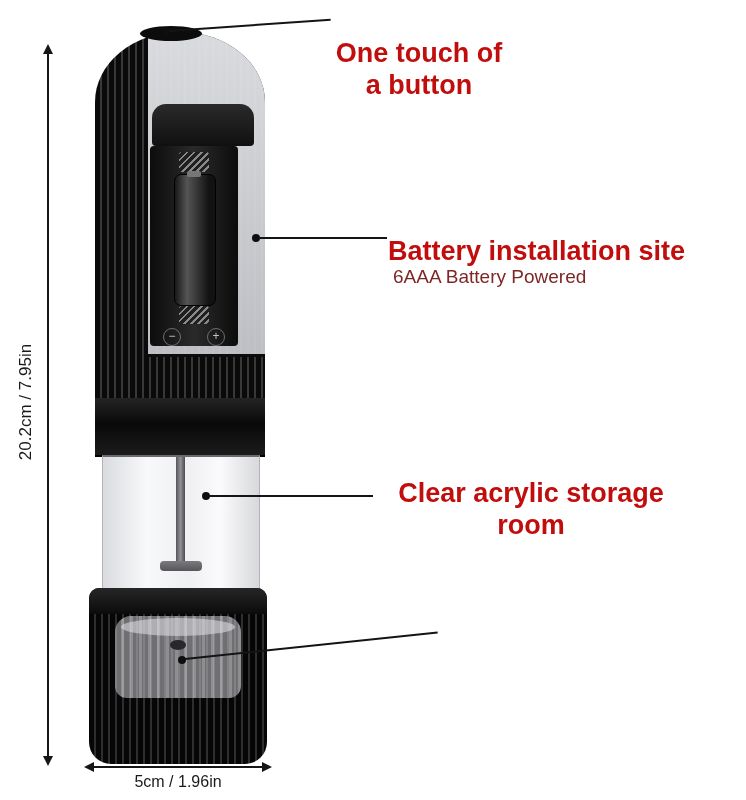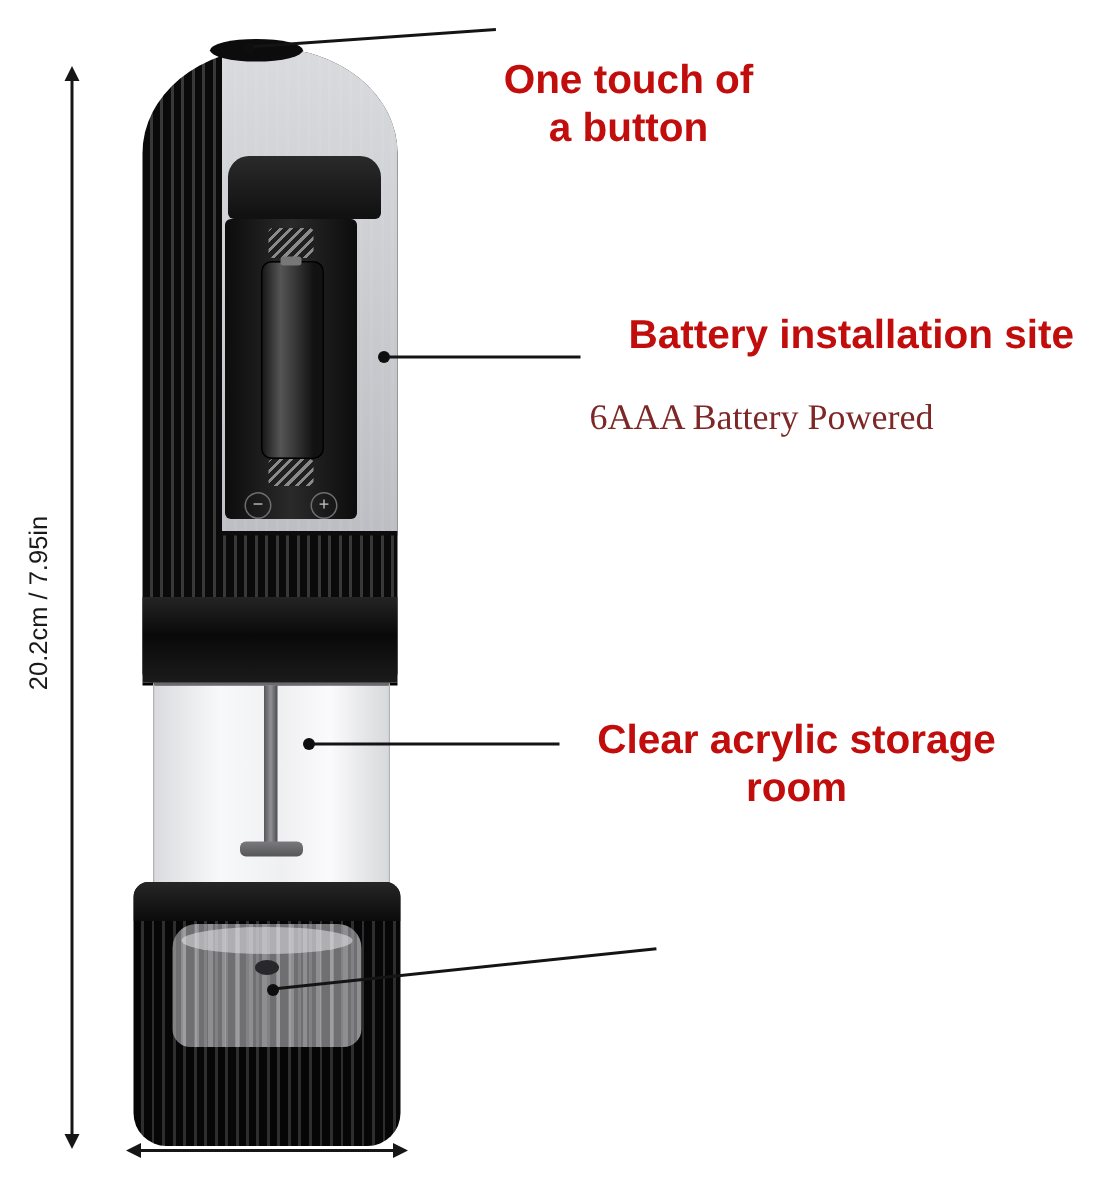--- a/index.html
+++ b/index.html
@@ -8,23 +8,22 @@
     background:#ffffff;overflow:hidden;
     font-family:"Liberation Sans",sans-serif;
   }
   
   .ann{
     position:absolute;color:#c20d0d;font-weight:700;font-size:27px;
     line-height:1.18;white-space:pre-line;
   }
   .ann.center{text-align:center;}
   .ann-sub{
-    position:absolute;color:#7d2727;font-weight:500;font-size:24px;
+    position:absolute;color:#7d2727;font-weight:500;font-size:19px;
     white-space:nowrap;
-    font-family:Liberation Serif, serif;
   }
   .leader{position:absolute;height:2px;background:#141414;transform-origin:left center;}
   .dot{position:absolute;width:8px;height:8px;border-radius:50%;background:#0e0e0e;}
   
   .dim-line-v{position:absolute;left:47px;top:52px;width:2px;height:706px;background:#161616;}
   .dim-line-h{position:absolute;left:92px;top:766px;width:172px;height:2px;background:#161616;}
   .tri{position:absolute;width:0;height:0;}
   .tri.up{left:43px;top:44px;border-left:5px solid transparent;border-right:5px solid transparent;border-bottom:10px solid #161616;}
   .tri.down{left:43px;top:756px;border-left:5px solid transparent;border-right:5px solid transparent;border-top:10px solid #161616;}
   .tri.left{left:84px;top:762px;border-top:5px solid transparent;border-bottom:5px solid transparent;border-right:10px solid #161616;}
@@ -163,29 +162,30 @@
   </div>
 
   <div class="tri up"></div>
   <div class="dim-line-v"></div>
   <div class="tri down"></div>
   <div class="dim-label v">20.2cm / 7.95in</div>
 
   <div class="tri left"></div>
   <div class="dim-line-h"></div>
   <div class="tri right"></div>
+  <div class="dim-label h">5cm / 1.96in</div>
 
   <div class="dot" style="left:162px;top:28px;"></div>
   <div class="leader" style="left:169px;top:30px;width:162px;transform:rotate(-4deg);"></div>
   <div class="ann center" style="left:324px;top:4px;width:190px;margin-top:34px;">One touch of
 a button</div>
 
   <div class="dot" style="left:252px;top:234px;"></div>
   <div class="leader" style="left:259px;top:237px;width:128px;"></div>
-  <div class="ann" style="left:388px;top:208px;margin-left:31px;">Battery installation site</div>
+  <div class="ann" style="left:388px;top:236px;">Battery installation site</div>
   <div class="ann-sub" style="left:393px;top:266px;">6AAA Battery Powered</div>
 
   <div class="dot" style="left:202px;top:492px;"></div>
   <div class="leader" style="left:209px;top:495px;width:164px;"></div>
   <div class="ann center" style="left:370px;top:478px;width:322px;text-align:center;">Clear acrylic storage
 room</div>
 
   <div class="dot" style="left:178px;top:656px;"></div>
   <div class="leader" style="left:185px;top:658px;width:254px;transform:rotate(-6deg);"></div>
 

